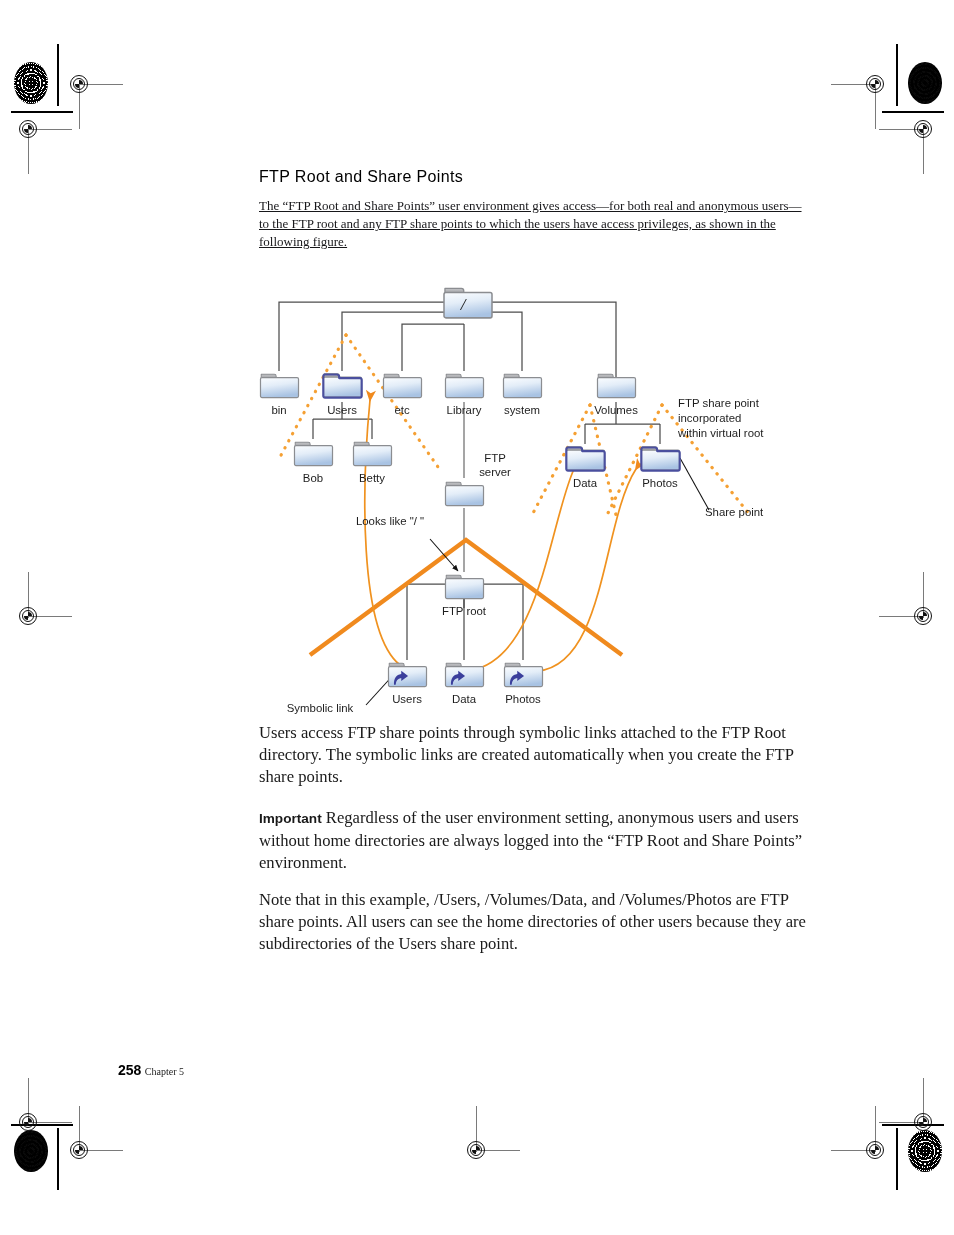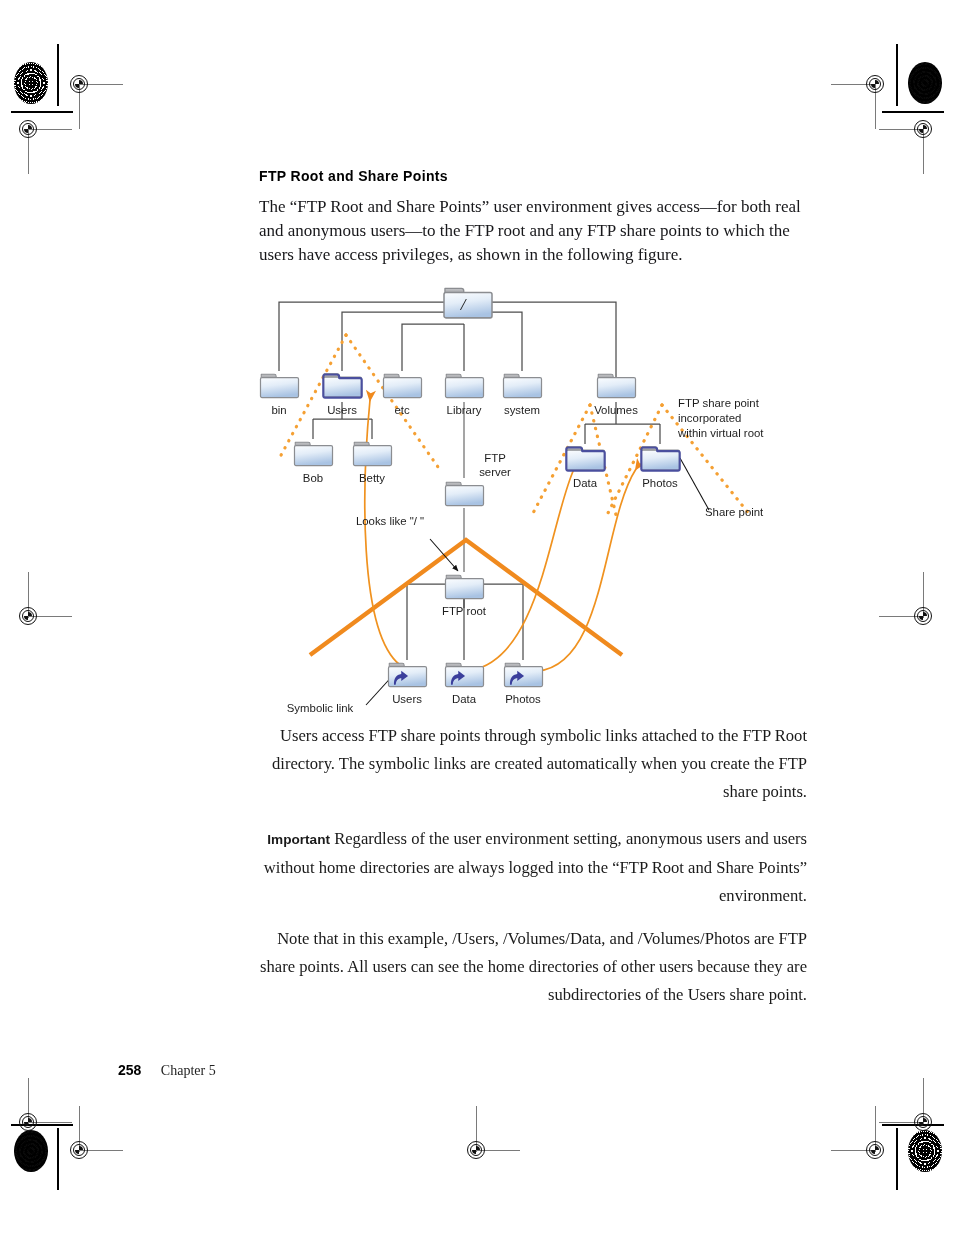--- a/index.html
+++ b/index.html
@@ -32,31 +32,31 @@
        repeating-conic-gradient(from 0deg, #111 0deg 1.2deg, #3a3a3a 1.2deg 2.4deg),
        repeating-radial-gradient(circle, #000 0 2px, #2a2a2a 2px 4px);
        background-blend-mode:multiply;}
   .rosette.mid{background:
        repeating-radial-gradient(circle, #000 0 2px, #ffffff 2px 3.4px),
        repeating-conic-gradient(from 10deg, #000 0deg 3deg, #fff 3deg 6deg);
        background-blend-mode:multiply;}
 
   
   .page-body{position:absolute;left:259px;top:168px;width:545px;}
-  h2.sect{font-family:"Liberation Sans", sans-serif;font-size:14px;font-weight:bold;
+  h2.sect{font-family:"Liberation Sans", sans-serif;font-size:16px;font-weight:normal;
           letter-spacing:.35px;margin:0 0 11px 0;color:#000;}
-  p.para{font-size:17px;line-height:24px;margin:0 0 14px 0;color:#17171a;}
+  p.para{font-size:13px;line-height:18px;margin:0 0 14px 0;color:#17171a;text-decoration:underline;}
   .b-important{font-family:"Liberation Sans", sans-serif;font-weight:bold;font-size:13.6px;}
 
   .lower-text{position:absolute;left:259px;top:722px;width:548px;}
-  .lower-text p{font-size:16.6px;line-height:28px;margin:0 0 15px 0;text-align:right;}
+  .lower-text p{font-size:16.6px;line-height:22px;margin:0 0 15px 0;}
 
   .footer{position:absolute;left:118px;top:1062px;font-size:14px;}
   .footer .pg{font-family:"Liberation Sans", sans-serif;font-weight:bold;font-size:14px;color:#000;}
-  .footer .ch{margin-left:16px;font-family:"Liberation Serif",serif;font-size:14px;color:#222;}
+  .footer .ch{margin-left:0;font-family:"Liberation Serif",serif;font-size:10px;color:#222;}
 
   
   .figure{position:absolute;left:250px;top:272px;width:560px;height:450px;}
   .figure svg{position:absolute;left:0;top:0;}
   .node-label{font-family:"Liberation Sans", sans-serif;font-size:11.4px;fill:#1d1d1d;}
   .ann-label{font-family:"Liberation Sans", sans-serif;font-size:11.4px;fill:#1d1d1d;}
 </style>
 </head>
 <body>
 

